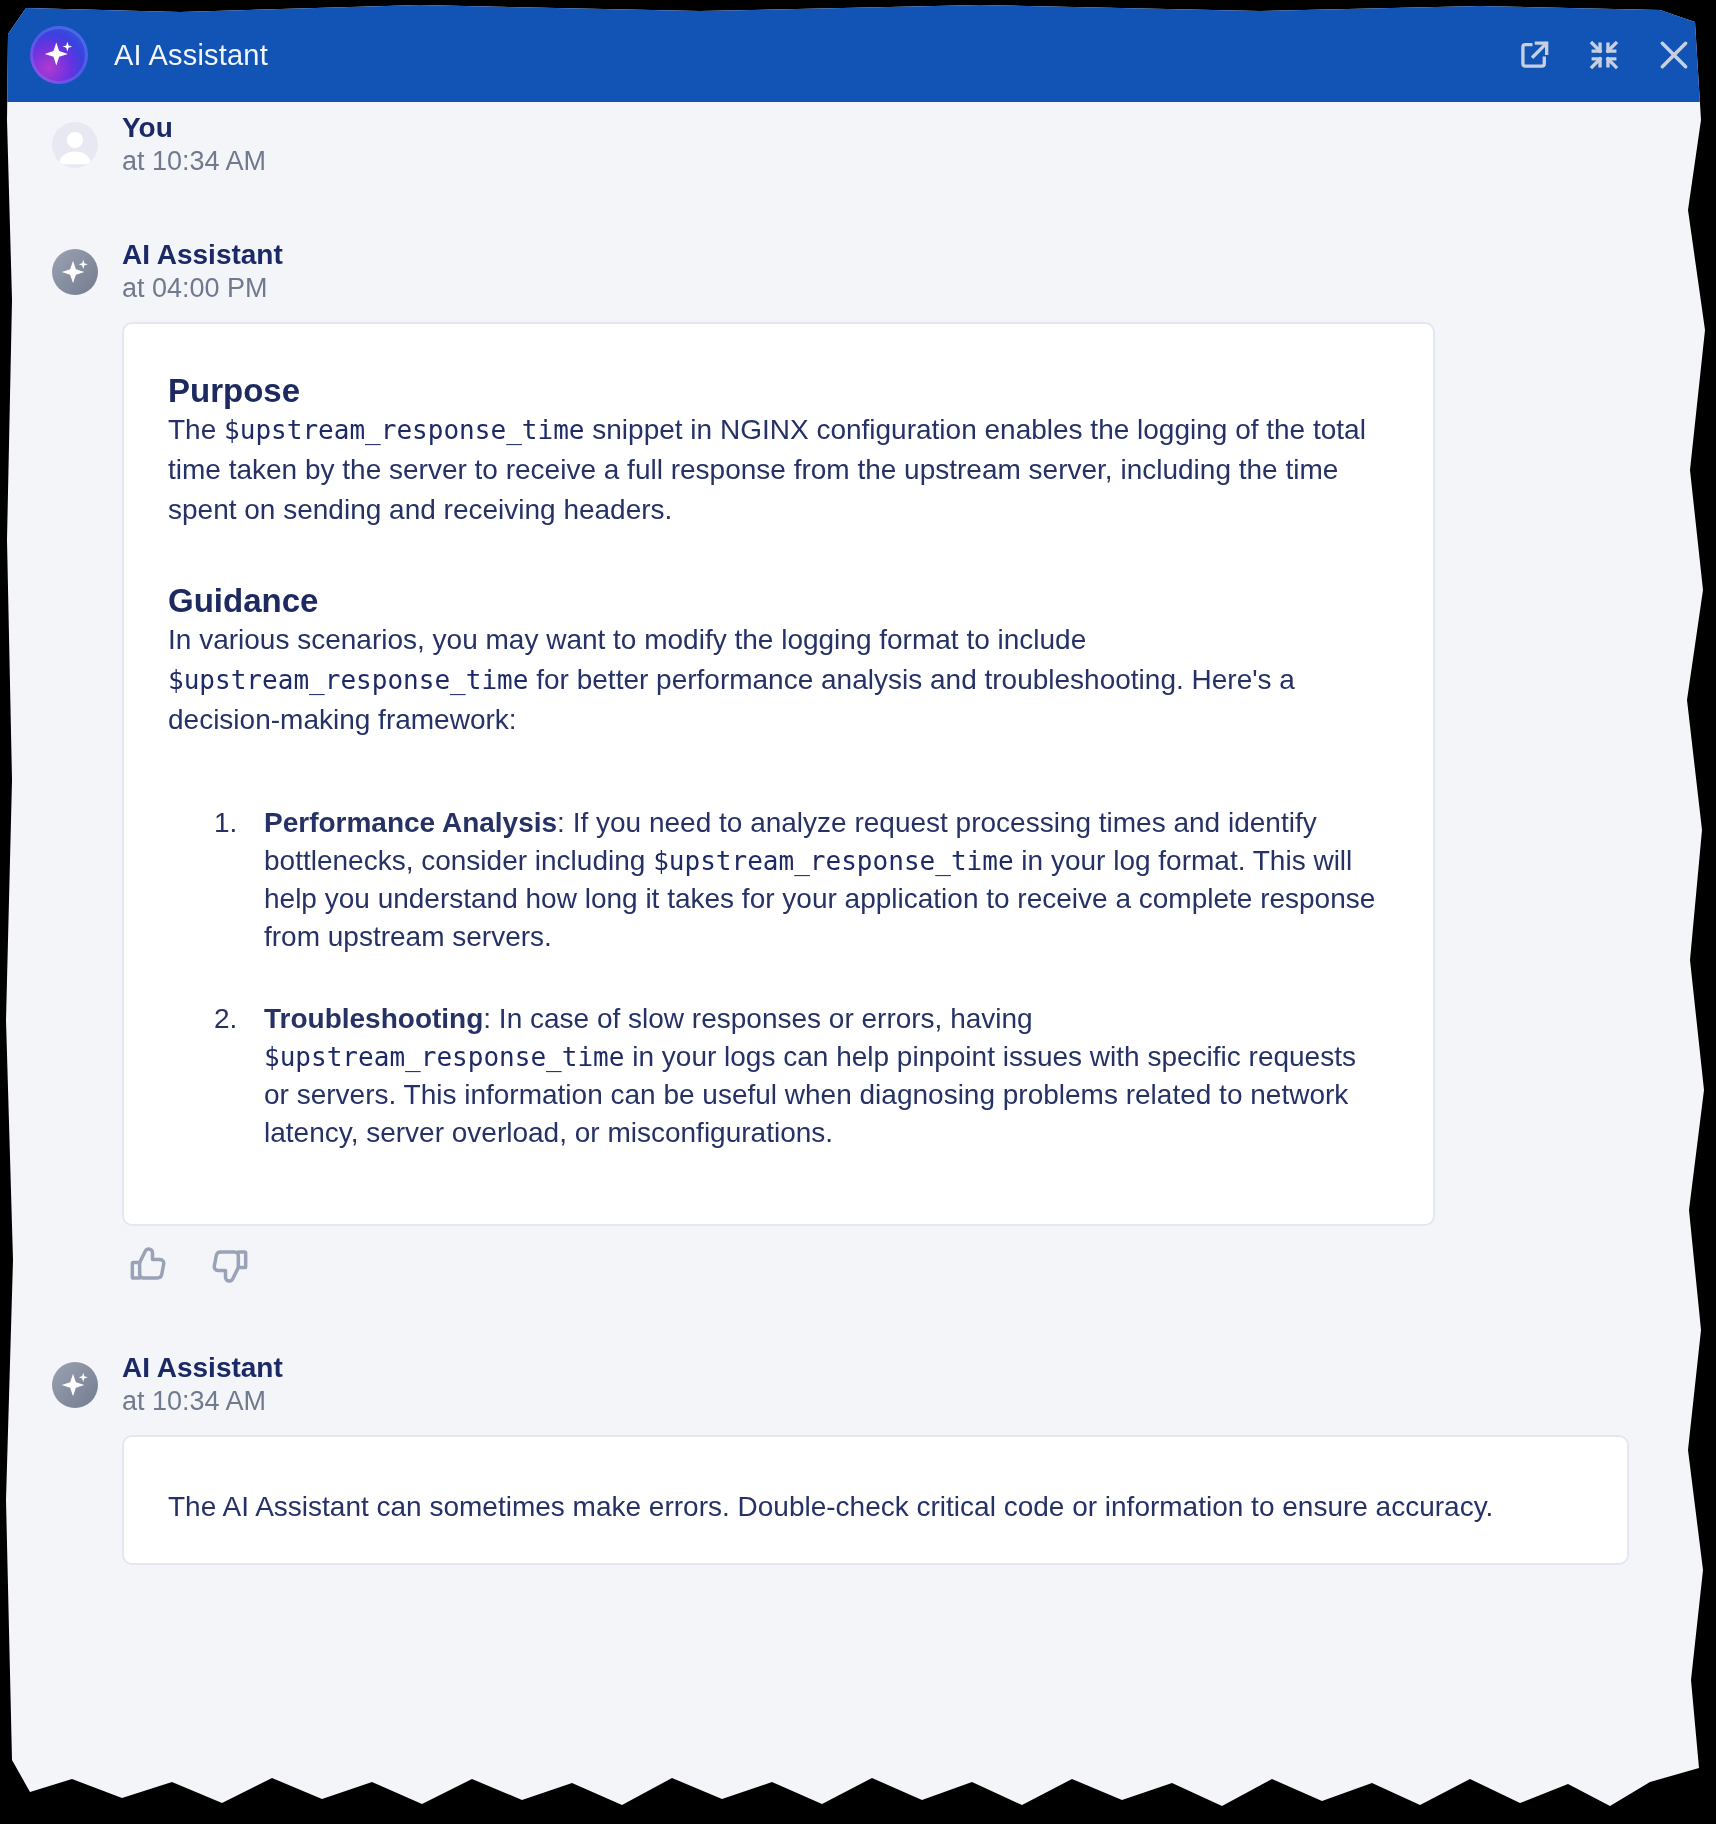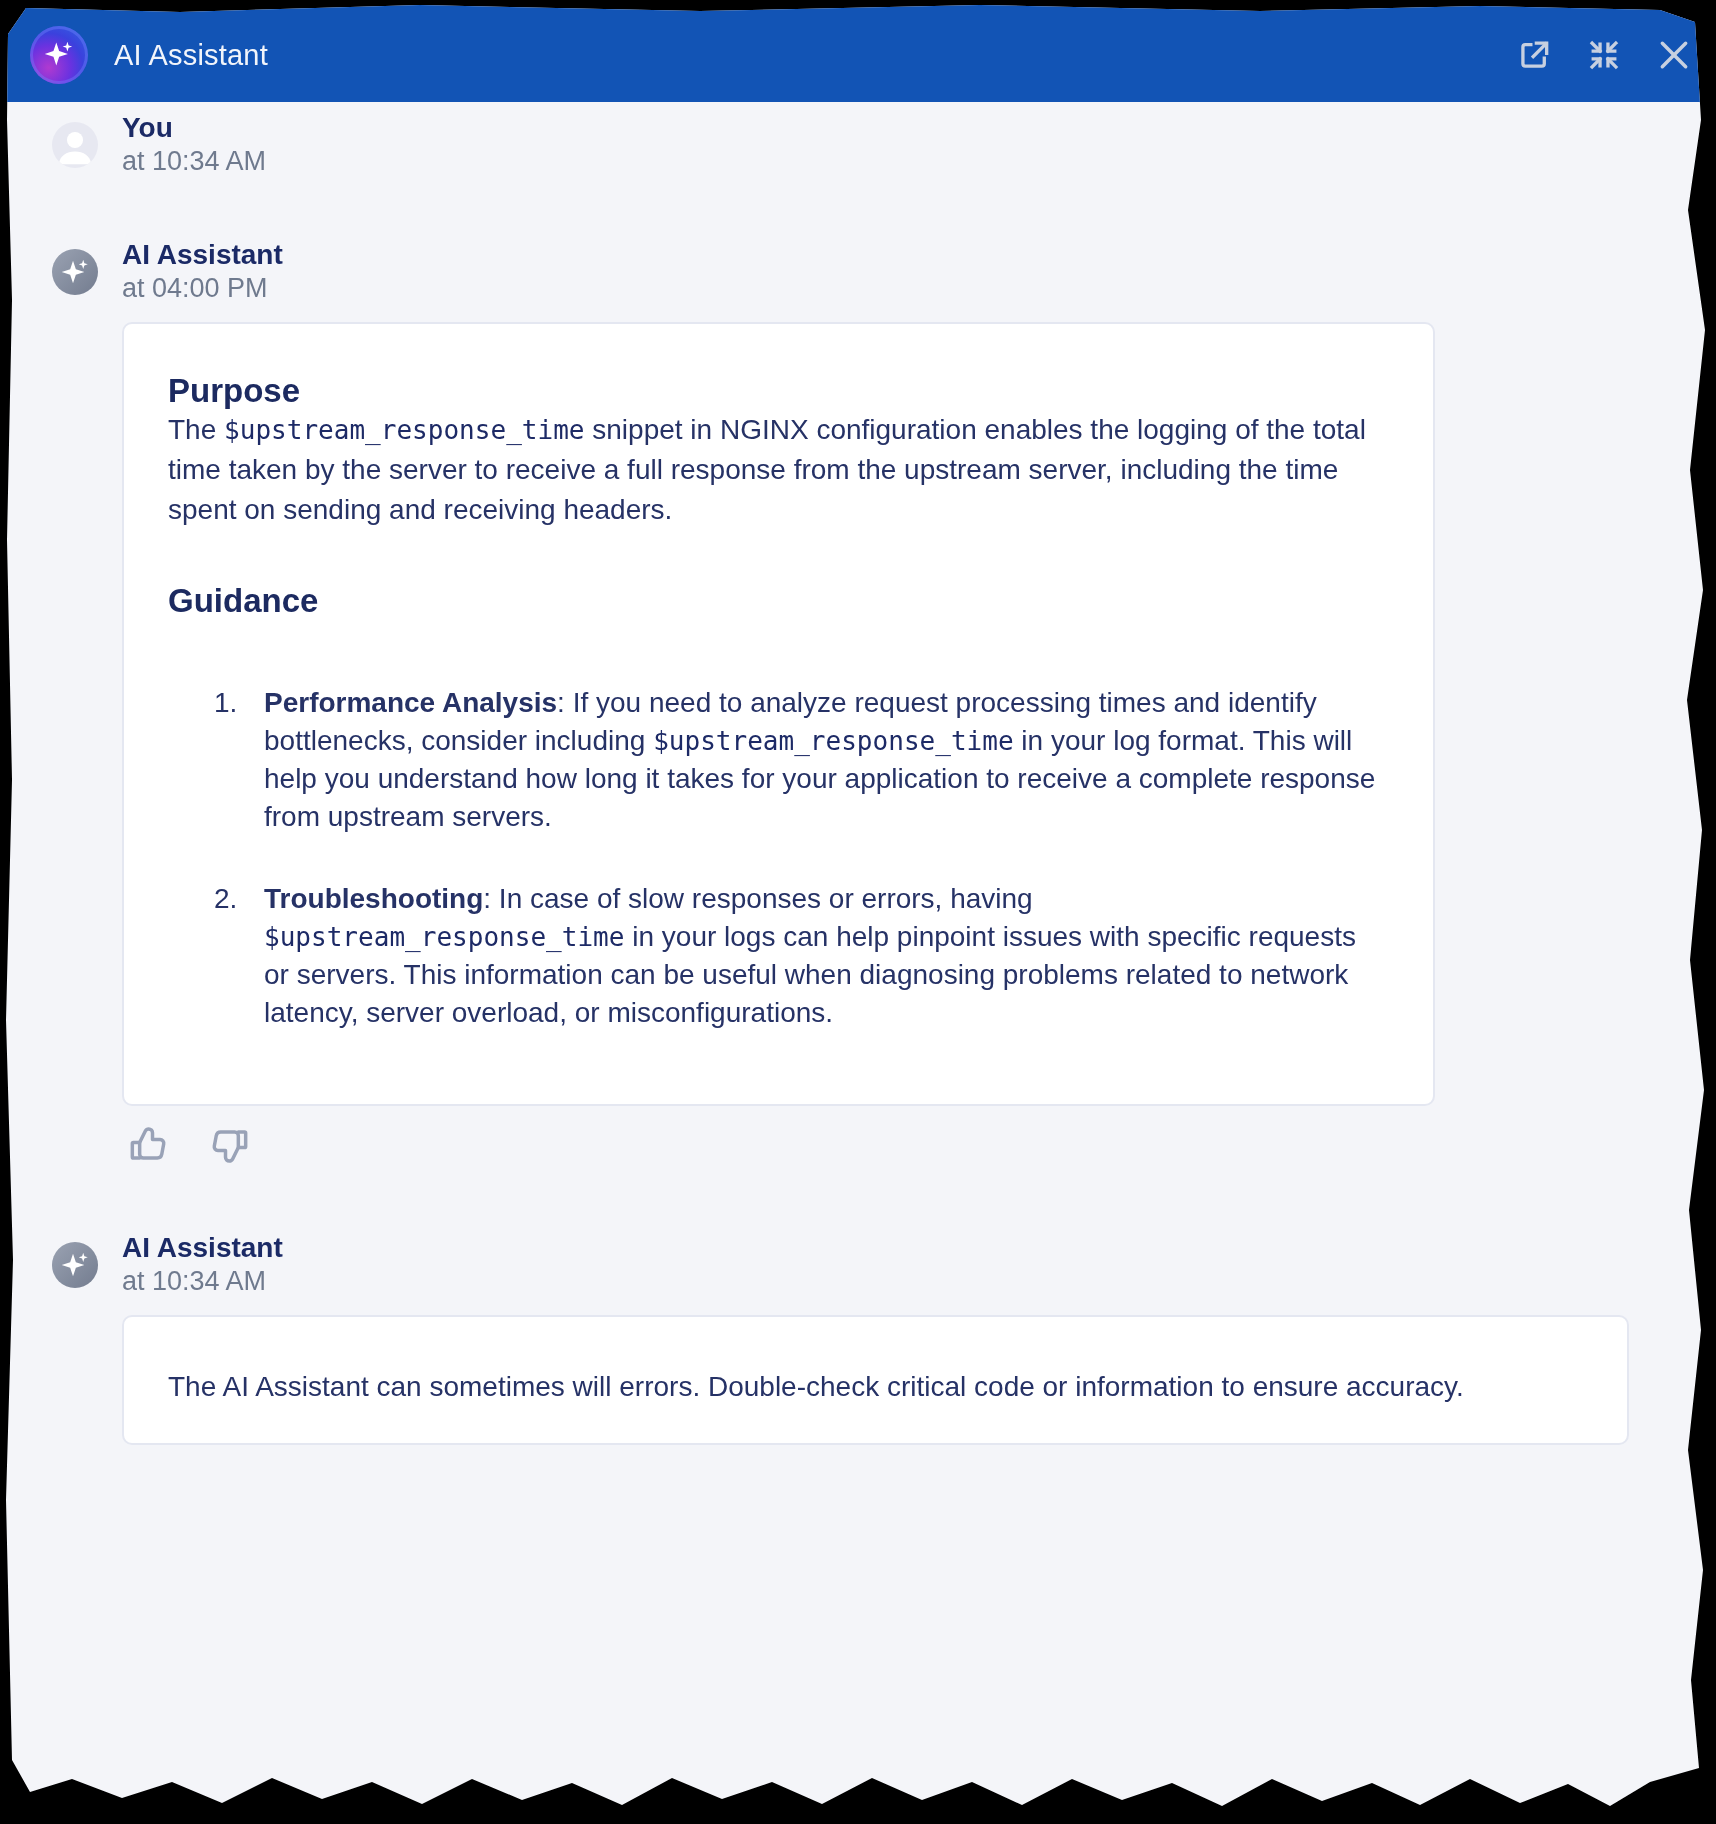--- a/index.html
+++ b/index.html
@@ -166,20 +166,21 @@
         <div class="name-row">
           <span class="name">AI Assistant</span>
           <span class="tstamp">at 04:00 PM</span>
         </div>
       </div>
       <div class="msg-body">
         <div class="resp-card">
           <h2>Purpose</h2>
           <p><span>The </span><span class="inline-code">$upstream_response_time</span><span> snippet in NGINX configuration enables the logging of the total time taken by the server to receive a full response from the upstream server, including the time spent on sending and receiving headers.</span></p>
           <h2 class="h-guidance">Guidance</h2>
+          <p><span>In various scenarios, you may want to modify the logging format to include </span><span class="inline-code">$upstream_response_time</span><span> for better performance analysis and troubleshooting. Here's a decision-making framework:</span></p>
           <div class="resp-list">
             <div class="li">
               <span class="li-num">1.</span>
               <span><span class="seg-bold">Performance Analysis</span><span>: If you need to analyze request processing times and identify bottlenecks, consider including </span><span class="inline-code">$upstream_response_time</span><span> in your log format. This will help you understand how long it takes for your application to receive a complete response from upstream servers.</span></span>
             </div>
             <div class="li">
               <span class="li-num">2.</span>
               <span><span class="seg-bold">Troubleshooting</span><span>: In case of slow responses or errors, having </span><span class="inline-code">$upstream_response_time</span><span> in your logs can help pinpoint issues with specific requests or servers. This information can be useful when diagnosing problems related to network latency, server overload, or misconfigurations.</span></span>
             </div>
           </div>
@@ -209,19 +210,19 @@
             <path d="M17.8 3.4 L18.6 5.8 L21 6.6 L18.6 7.4 L17.8 9.8 L17 7.4 L14.6 6.6 L17 5.8 Z"></path>
           </svg>
         </div>
         <div class="name-row">
           <span class="name">AI Assistant</span>
           <span class="tstamp">at 10:34 AM</span>
         </div>
       </div>
       <div class="msg-body">
         <div class="rem-card">
-          <div class="rem-text">The AI Assistant can sometimes will errors. Double-check critical code or information to ensure accuracy.</div>
+          <div class="rem-text">The AI Assistant can sometimes make errors. Double-check critical code or information to ensure accuracy.</div>
         </div>
       </div>
     </div>
 
   </div>
 </div>
 
 </body></html>

